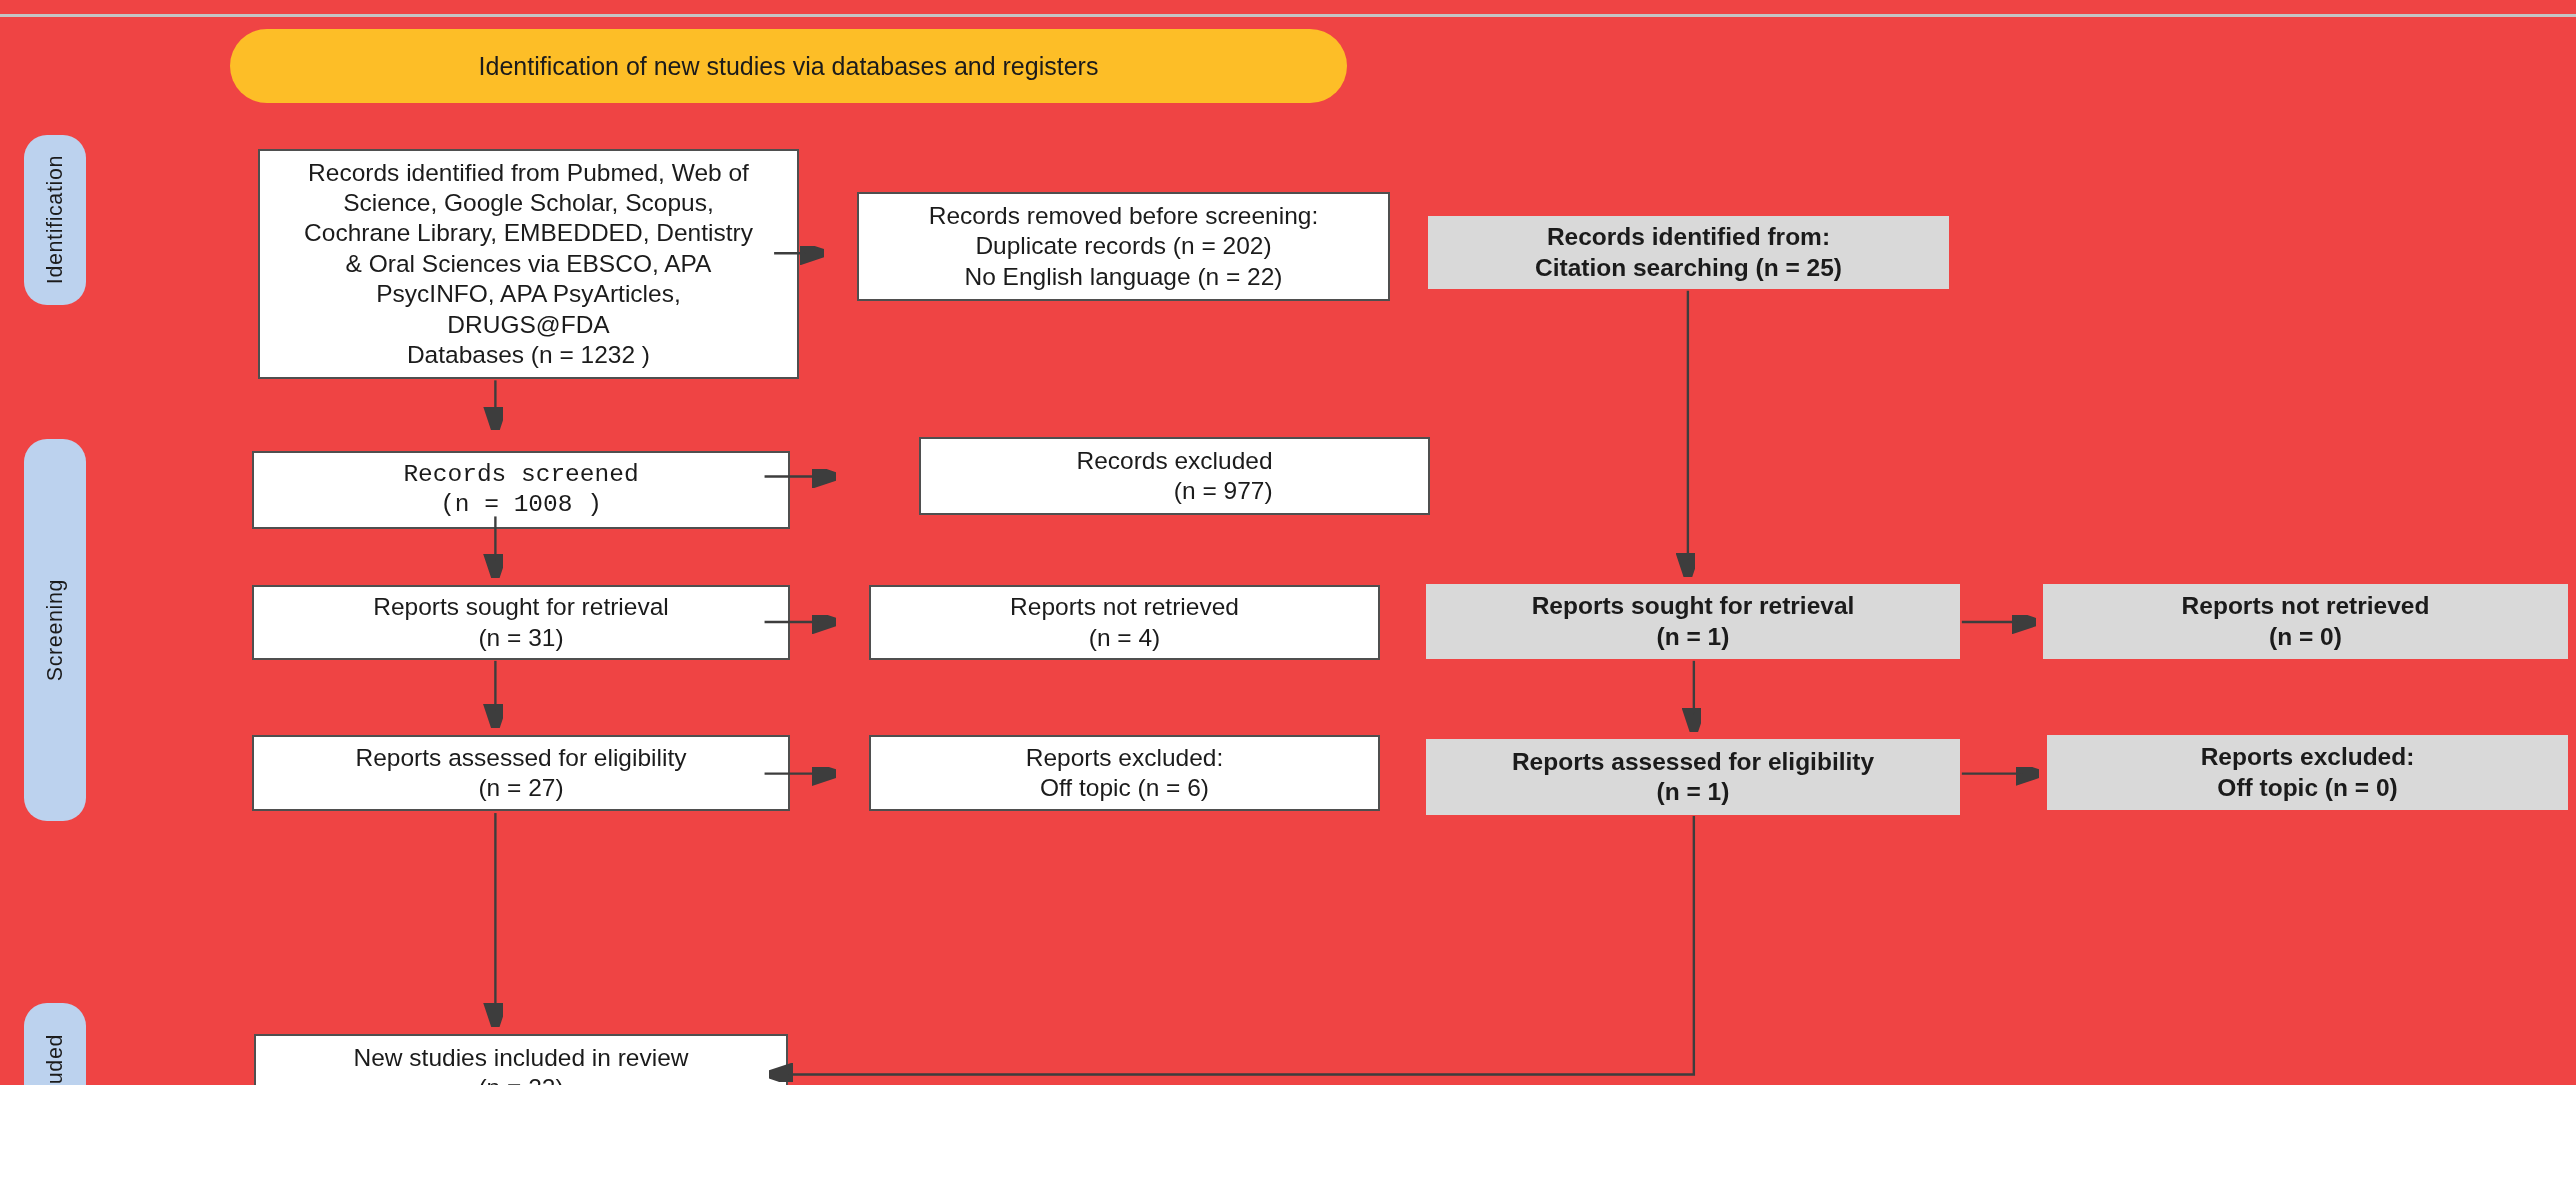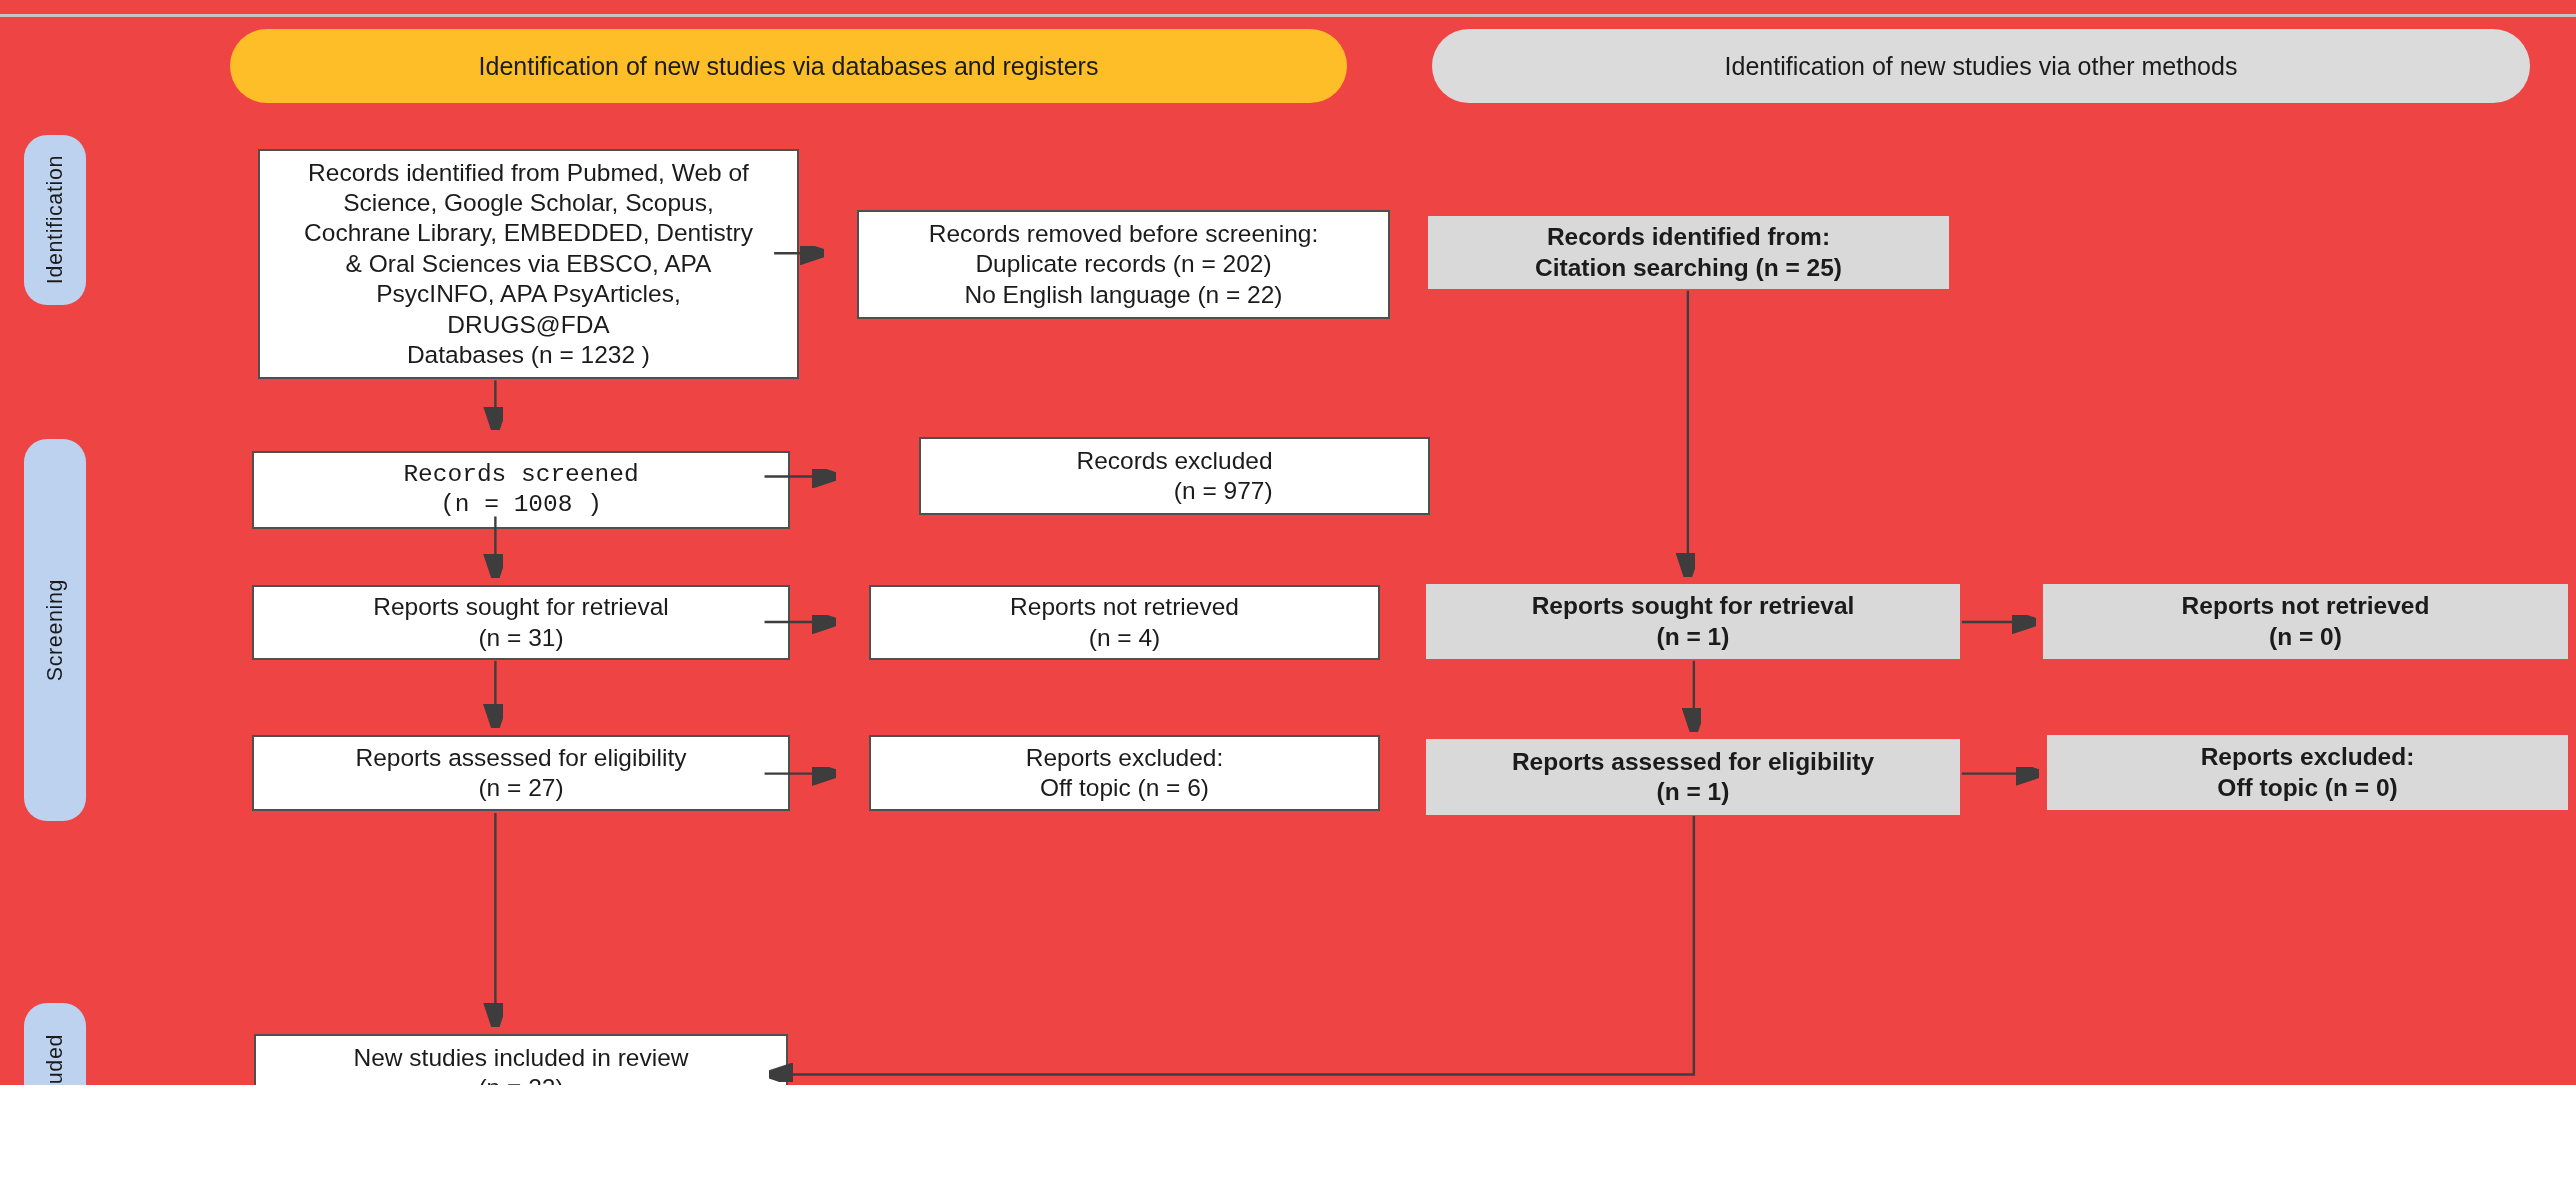--- a/index.html
+++ b/index.html
@@ -53,42 +53,39 @@
 <body>
 
 <div id="stage">
 
   <div class="hairline top"></div>
   <div class="hairline bottom"></div>
 
   <div class="pill orange" style="left:230px;top:29px;width:1117px;height:74px;">
     <span>Identification of new studies via databases and registers</span>
   </div>
-  <div class="pill gray" style="left:1432px;top:29px;width:1098px;height:74px;">
-    <span>Identification of new studies via other methods</span>
-  </div>
 
   <div class="stage-pill" style="left:24px;top:135px;width:62px;height:170px;">
     <span>Identification</span>
   </div>
   <div class="stage-pill" style="left:24px;top:439px;width:62px;height:382px;">
     <span>Screening</span>
   </div>
   <div class="stage-pill" style="left:24px;top:1003px;width:62px;height:148px;">
     <span>Included</span>
   </div>
 
   <div class="node white" style="left:232px;top:149px;width:541px;height:230px;">Records identified from Pubmed, Web of
 Science, Google Scholar, Scopus,
 Cochrane Library, EMBEDDED, Dentistry
 &amp; Oral Sciences via EBSCO, APA
 PsycINFO, APA PsyArticles,
 DRUGS@FDA
 Databases (n = 1232 )</div>
-  <div class="node white" style="left:831px;top:210px;width:533px;height:109px;">Records removed before screening:
+  <div class="node white" style="left:831px;top:192px;width:533px;height:109px;">Records removed before screening:
 Duplicate records (n = 202)
 No English language (n = 22)</div>
   <div class="node white" style="left:226px;top:451px;width:538px;height:78px;font-family:Liberation Mono, monospace;">Records screened
 (n = 1008 )</div>
   <div class="node white" style="left:893px;top:437px;width:511px;height:78px;text-align:right;">Records excluded
 (n = 977)</div>
   <div class="node white" style="left:226px;top:585px;width:538px;height:75px;">Reports sought for retrieval
 (n = 31)</div>
   <div class="node white" style="left:843px;top:585px;width:511px;height:75px;">Reports not retrieved
 (n = 4)</div>

